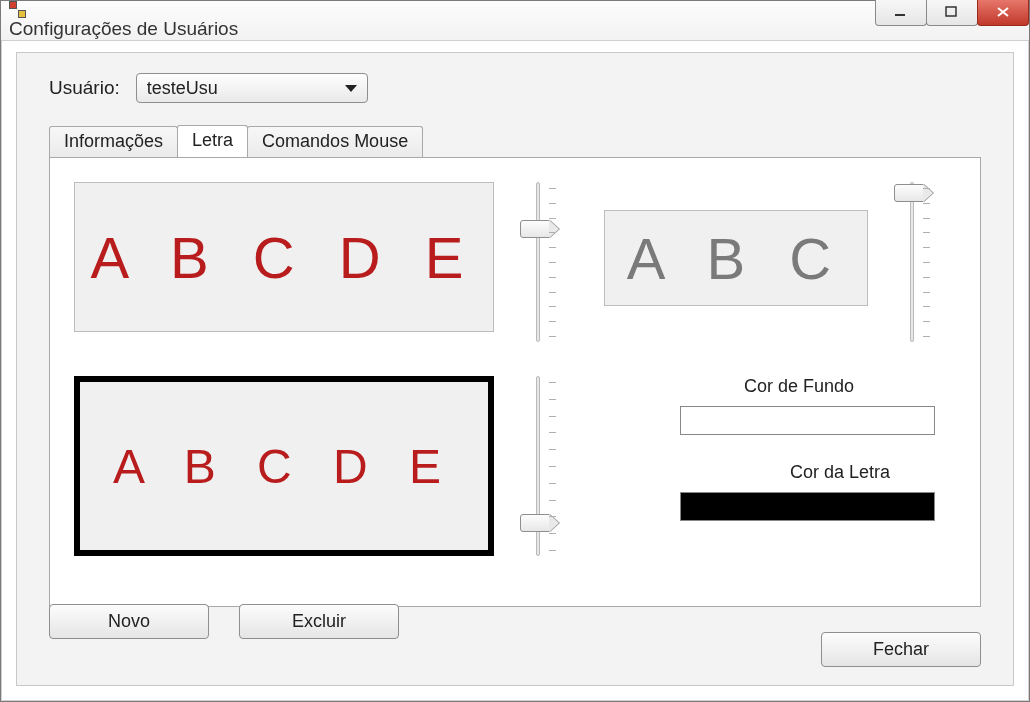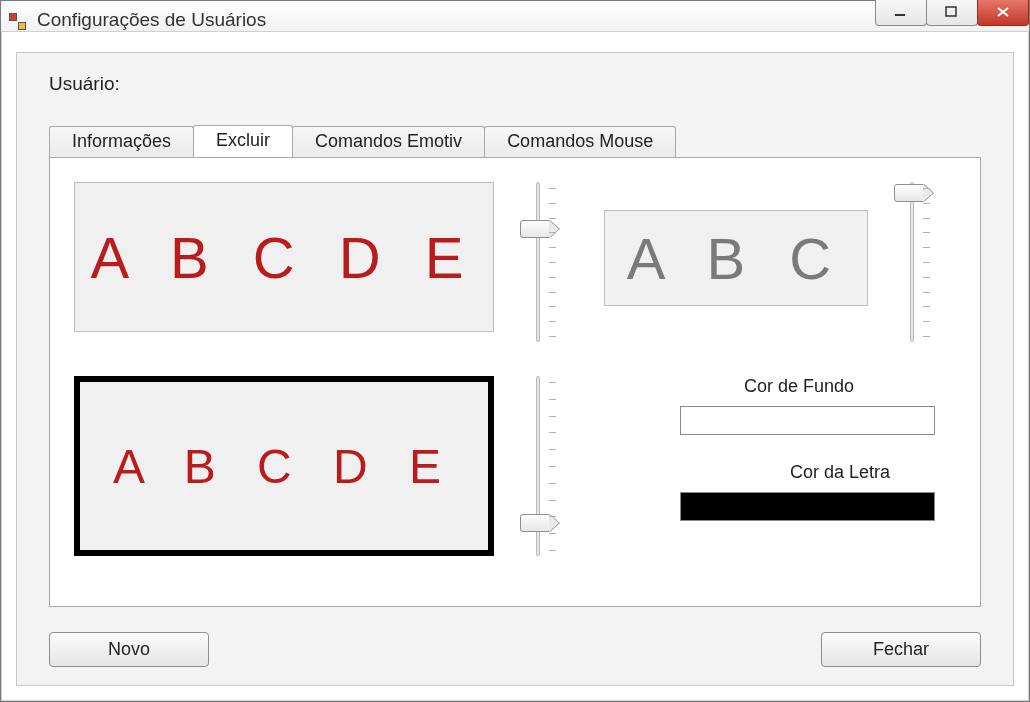--- a/index.html
+++ b/index.html
@@ -1,52 +1,52 @@
 <!DOCTYPE html>
 <html><head>
 <meta charset="utf-8">
 <style>
   * { box-sizing: border-box; }
   html,body { margin:0; padding:0; font-family: "Segoe UI", Tahoma, sans-serif; font-size:15px; background:#fff; }
   .window { width:1030px; height:702px; border:1px solid #7a7a7a; background:#fff; box-shadow:0 0 0 1px #d0d0d0 inset; position:relative; }
-  .titlebar { height:31px; background:linear-gradient(#fdfdfd,#f2f2f2); display:flex; align-items:flex-end; padding:0 8px; border-bottom:1px solid #d0d0d0; }
+  .titlebar { height:40px; background:linear-gradient(#fdfdfd,#f2f2f2); display:flex; align-items:flex-start; padding:0 8px; border-bottom:1px solid #d0d0d0;flex-direction:column; }
   .app-icon { width:18px; height:18px; margin-right:10px; position:relative; }
   .app-icon .sq { position:absolute; width:8px; height:8px; border:1px solid #555; }
   .app-icon .sq.r { background:#d04030; left:0; top:0; }
   .app-icon .sq.y { background:#e8c040; left:9px; top:9px; }
   .title-text { font-size:19px; color:#333; }
   .win-controls { position:absolute; right:0; top:-3px; display:flex; }
   .win-btn { width:52px; height:28px; border:1px solid #8a8a8a; border-top:none; background:linear-gradient(#f8f8f8,#e6e6e6); display:flex; align-items:center; justify-content:center; font-family:Arial; font-size:14px; color:#333; margin-left:-1px; border-radius:0 0 4px 4px; cursor:default;}
   .win-btn.close { background:linear-gradient(#e97b6f,#c1392b); color:#fff; font-weight:bold; text-shadow:0 -1px 0 #8b2015; border-color:#9a2a1a; }
   .win-btn svg { width:18px; height:14px; }
   .client { position:absolute; left:4px; top:43px; right:4px; bottom:4px; }
   .panel { position:absolute; left:11px; top:8px; right:11px; bottom:11px; border:1px solid #c8c8c8; background:#f3f3f3; }
   .user-row { position:absolute; left:32px; top:20px; display:flex; align-items:center;text-align:center; }
   .user-label { font-size:19px; color:#222; margin-right:16px; }
   .combo { width:232px; height:30px; background:linear-gradient(#fefefe,#e9e9e9); border:1px solid #8e8e8e; border-radius:4px; display:flex; align-items:center; padding:0 10px; justify-content:space-between; font-size:18px; color:#222; }
   .combo .caret { width:0; height:0; border-left:6px solid transparent; border-right:6px solid transparent; border-top:7px solid #222; }
   .tabs { position:absolute; left:32px; top:72px; right:32px; }
   .tab-strip { display:flex; }
-  .tab { padding:4px 22px; font-size:18px; color:#222; background:linear-gradient(#f7f7f7,#eaeaea); border:1px solid #a9a9a9; border-bottom:none; margin-right:-1px; position:relative; top:1px; border-radius:3px 3px 0 0; cursor:default;}
+  .tab { padding:4px 14px; font-size:18px; color:#222; background:linear-gradient(#f7f7f7,#eaeaea); border:1px solid #a9a9a9; border-bottom:none; margin-right:-1px; position:relative; top:1px; border-radius:3px 3px 0 0; cursor:default;}
   .tab.active { background:#fff; z-index:2; top:0; padding-bottom:6px; }
   .tab-page { border:1px solid #a9a9a9; background:#fff; height:450px; position:relative; }
   .preview-box { position:absolute; background:#f0f0f0; border:1px solid #bdbdbd; display:flex; align-items:center; justify-content:center; color:#b91c1c; font-size:60px; letter-spacing:14px; font-family:Arial,sans-serif; }
   .preview-box.thickborder { border:6px solid #000; }
   .vslider { position:absolute; width:44px; }
   .vslider .tick { position:absolute; left:31px; width:7px; height:1px; background:#b0b0b0; }
   .vslider .rail { position:absolute; left:18px; top:0; bottom:0; width:4px; background:#e7e7e7; border:1px solid #b9b9b9; border-radius:2px; }
   .vslider .thumb { position:absolute; left:2px; width:30px; height:18px; background:linear-gradient(#fdfdfd,#e7e7e7); border:1px solid #8e8e8e; border-radius:3px 0 0 3px; }
   .vslider .thumb::after { content:""; position:absolute; right:-10px; top:-1px; width:0; height:0; border-top:9px solid transparent; border-bottom:9px solid transparent; border-left:10px solid #e9e9e9; filter:drop-shadow(1px 0 0 #8e8e8e); }
   .color-label { position:absolute; font-size:18px; color:#222; }
   .color-swatch { position:absolute; width:255px; height:29px; border:1px solid #888; }
   .swatch-bg { background:#fff; }
   .swatch-fg { background:#000; }
   .buttons { position:absolute; left:32px; right:32px; bottom:18px; display:flex; }
   .btn { width:160px; height:35px; background:linear-gradient(#fcfcfc,#e5e5e5); border:1px solid #8e8e8e; border-radius:4px; font-size:18px; color:#222; display:flex; align-items:center; justify-content:center; margin-right:30px; cursor:default;}
-  .btn:last-child { margin-right:0; margin-left:auto; }
+  .btn:last-child { margin-right:0; margin-left:auto;margin-top:28px; }
 </style>
 </head>
 <body>
 
 <div class="window">
   <div class="titlebar">
     <div class="app-icon">
       <div class="sq r"></div>
         <div class="sq y"></div>
     </div>
@@ -68,27 +68,30 @@
           </svg>
       </div>
     </div>
   </div>
 
   <div class="client">
     <div class="panel">
 
       <div class="user-row">
         <div class="user-label">Usuário:</div>
+        <div class="combo">
+          <span>testeUsu</span>
+          <span class="caret"></span>
+        </div>
       </div>
 
       <div class="tabs">
         <div class="tab-strip">
           <div class="tab"><span>Informações</span></div>
-          <div class="tab active"><span>Excluir</span></div>
-          <div class="tab"><span>Comandos Emotiv</span></div>
+          <div class="tab active"><span>Letra</span></div>
           <div class="tab"><span>Comandos Mouse</span></div>
         </div>
         <div class="tab-page">
 
           <div class="preview-box" style="left:24px; top:24px; width:420px; height:150px; font-size:58px;">
             <span>A B C D E</span>
           </div>
           <div class="vslider" style="left:468px; top:24px; height:160px;">
             <div class="rail"></div>
             <div class="thumb" style="top:38px;"></div>
@@ -150,19 +153,22 @@
           <div class="color-swatch swatch-fg" style="left:630px; top:334px;"></div>
 
         </div>
       </div>
 
       <div class="buttons">
         <div class="btn">
             <span>Novo</span>
           </div>
         <div class="btn">
+            <span>Excluir</span>
+          </div>
+        <div class="btn">
             <span>Fechar</span>
           </div>
       </div>
 
     </div>
   </div>
 </div>
 
 </body></html>

